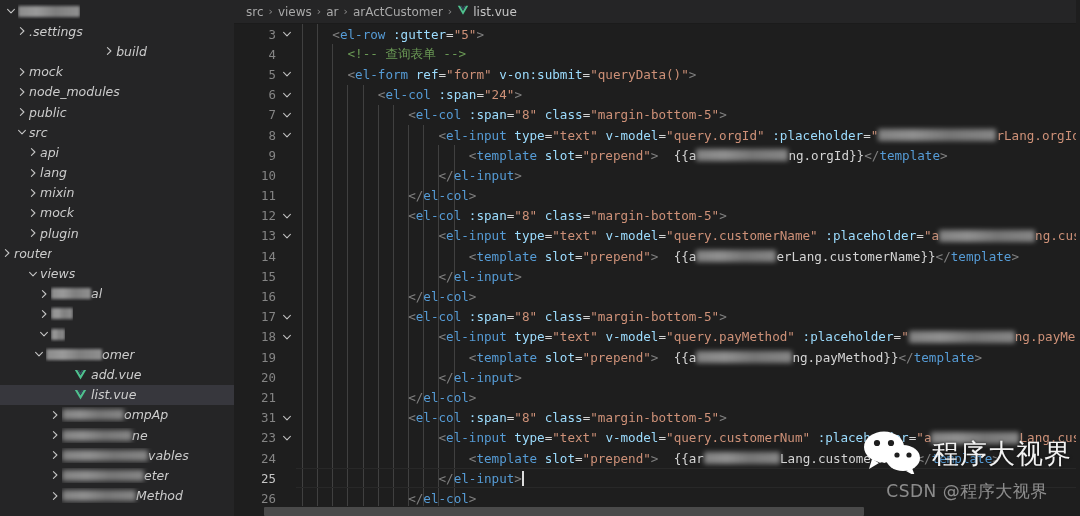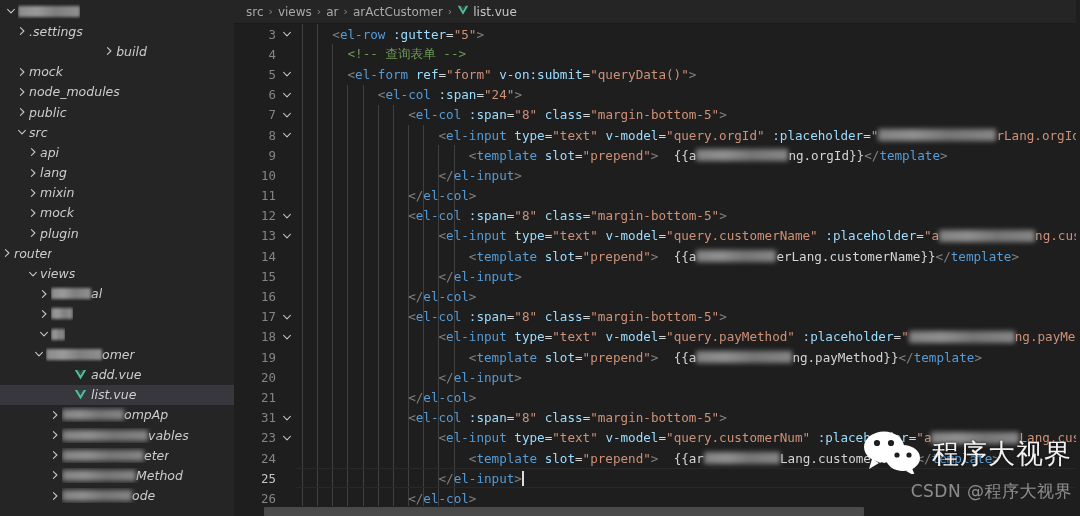--- a/index.html
+++ b/index.html
@@ -232,21 +232,21 @@
     justify-content: flex-end;
   }
   .wm-text {
     font-size: 27px;
     color: #f2f2f2;
     font-family: "DejaVu Sans", sans-serif;
     letter-spacing: 1px;
     text-shadow: 0 0 3px rgba(0,0,0,.55);
   }
   .wm-sub {
-    text-align: right;
+    text-align: center;
     font-size: 17px;
     color: rgba(230,230,230,.55);
     font-family: "DejaVu Sans", sans-serif;
     margin-top: 2px;
     letter-spacing: .5px;
   }
   .wechat { margin-right: 8px; }
 
   .right-edge {
     position:absolute; top:0; right:0; width:4px; bottom:0;
@@ -424,20 +424,28 @@
           </span>
           <span class="label">list.vue</span>
         </div>
         <div class="tree-row" style="padding-left: 48px;">
           <span class="tw">
             <svg width="12" height="12" viewBox="0 0 12 12">
               <path d="M4.4 2.6 L7.9 6 L4.4 9.4" fill="none" stroke="currentColor" stroke-width="1.1" stroke-linecap="round" stroke-linejoin="round"></path>
             </svg>
           </span>
           <span class="label"><span class="redact soft" style="width: 62px;"></span><span>ompAp</span></span>
+        </div>
+        <div class="tree-row" style="padding-left: 48px;">
+          <span class="tw">
+            <svg width="12" height="12" viewBox="0 0 12 12">
+              <path d="M4.4 2.6 L7.9 6 L4.4 9.4" fill="none" stroke="currentColor" stroke-width="1.1" stroke-linecap="round" stroke-linejoin="round"></path>
+            </svg>
+          </span>
+          <span class="label"><span class="redact soft" style="width: 70px;"></span><span>ne</span></span>
         </div>
         <div class="tree-row" style="padding-left: 48px;">
           <span class="tw">
             <svg width="12" height="12" viewBox="0 0 12 12">
               <path d="M4.4 2.6 L7.9 6 L4.4 9.4" fill="none" stroke="currentColor" stroke-width="1.1" stroke-linecap="round" stroke-linejoin="round"></path>
             </svg>
           </span>
           <span class="label"><span class="redact soft" style="width: 86px;"></span><span>vables</span></span>
         </div>
         <div class="tree-row" style="padding-left: 48px;">

